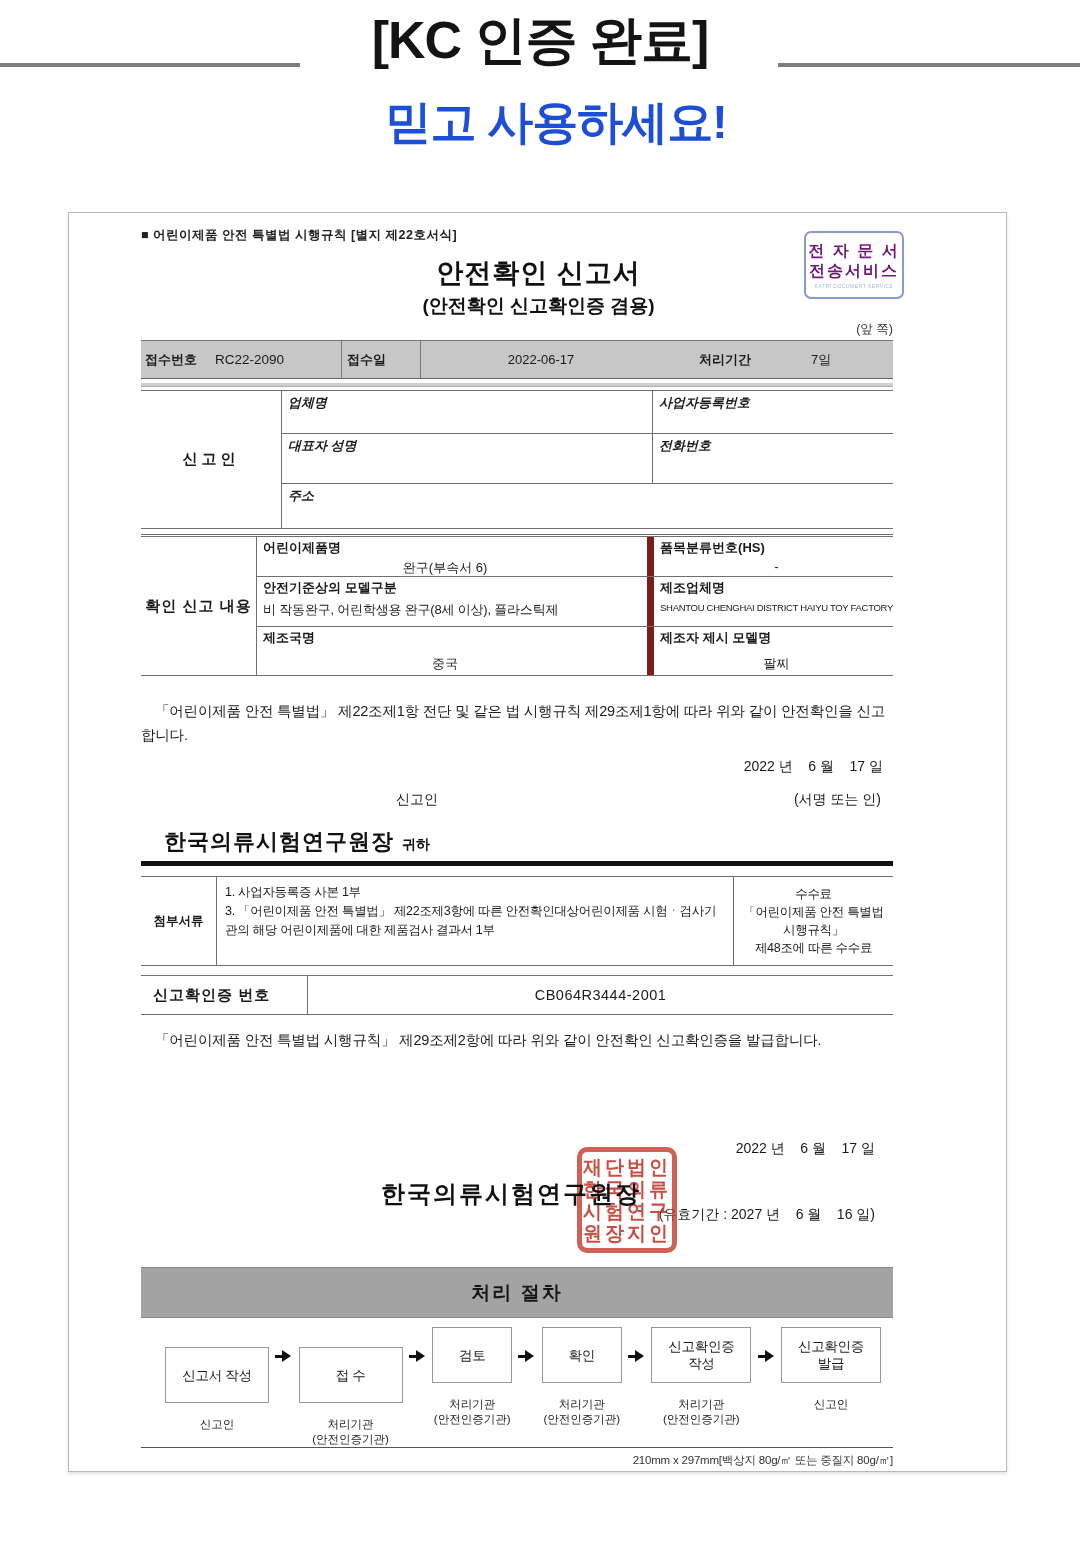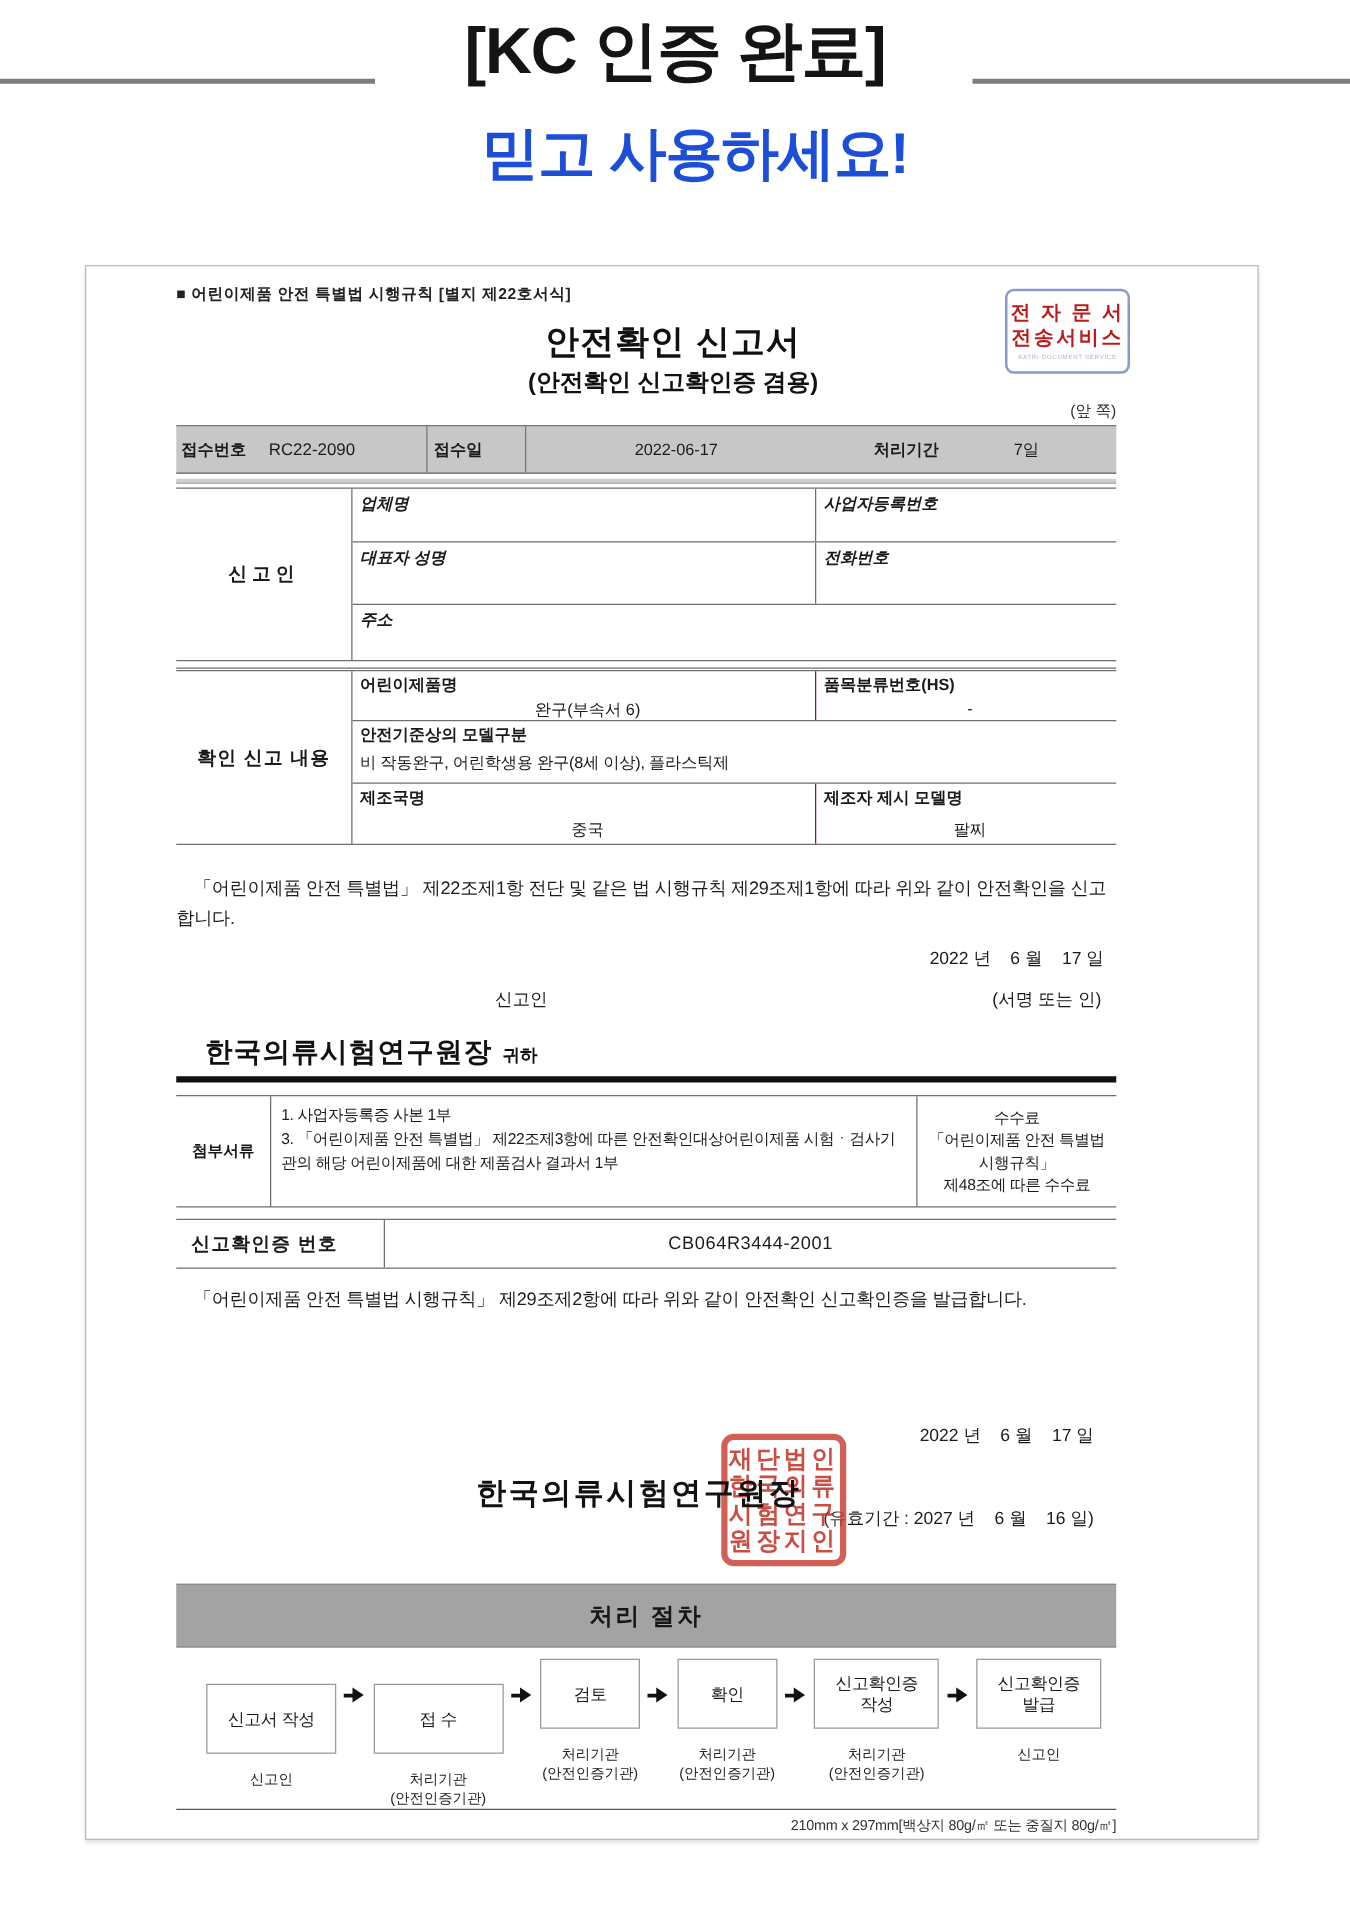--- a/index.html
+++ b/index.html
@@ -14,21 +14,21 @@
   .banner-sub { position:absolute; top:92px; left:16px; width:1080px; text-align:center; font-size:46px; font-weight:600; letter-spacing:-1px; color:#1d4ed8; }
 
   
   .page { position:absolute; left:68px; top:212px; width:939px; height:1260px; background:#fff; border:1px solid #b9b9b9; box-shadow:0 2px 3px rgba(0,0,0,.12); }
   .abs { position:absolute; }
   .content-x { left:72px; width:752px; }
 
   .form-note { top:14px; font-size:12.5px; font-weight:600; color:#222; letter-spacing:.5px; }
 
   .estamp { left:735px; top:18px; width:100px; height:68px; border:2px solid #8b9ace; border-radius:7px; display:flex; flex-direction:column; align-items:center; justify-content:center; gap:1px; background:rgba(255,255,255,.6); }
-  .estamp .l1, .estamp .l2 { color:#b91c1c; font-size:16px; font-weight:bold; letter-spacing:2px; line-height:19px; }
+  .estamp .l1, .estamp .l2 { color:#701a75; font-size:16px; font-weight:bold; letter-spacing:2px; line-height:19px; }
   .estamp .l3 { color:#aab4d8; font-size:5px; letter-spacing:.5px; margin-top:2px; }
 
   .doc-title { top:42px; left:0; width:939px; text-align:center; font-size:27px; font-weight:bold; letter-spacing:1px; color:#111; }
   .doc-subtitle { top:80px; left:0; width:939px; text-align:center; font-size:19px; font-weight:bold; color:#111; }
   .front-label { top:108px; text-align:right; font-size:12.5px; color:#333; }
 
   
   .recept { top:127px; height:39px; background:#c7c7c7; border-top:1px solid #777; border-bottom:1px solid #666; display:flex; align-items:center; font-size:13px; }
   .recept .lbl { font-weight:600; }
   .recept .cell1 { width:200px; padding-left:4px; display:flex; align-items:center; }
@@ -51,21 +51,21 @@
   .app-row .c-right { flex:1; border-left:1px solid #6f6f6f; padding:3px 0 0 6px; font-weight:600; }
   .app-row.r1 { height:44px; } .app-row.r2 { height:50px; } .app-row.r3 { height:45px; }
   .app-row .c-full { flex:1; padding:3px 0 0 6px; font-weight:600; }
 
   
   .rep-table { top:321px; height:142px; border-top:3px double #6f6f6f; border-bottom:1px solid #6f6f6f; display:flex; font-size:13px; }
   .rep-rows { flex:1; border-left:1px solid #6f6f6f; display:flex; flex-direction:column; }
   .rep-row { display:flex; border-bottom:1px solid #6f6f6f; }
   .rep-row:last-child { border-bottom:none; }
   .rep-row .c-left { width:370px; padding:2px 0 0 6px; display:flex; flex-direction:column; }
-  .rep-row .c-right { flex:1; border-left:1px solid #7f1d1d; padding:2px 0 0 6px; display:flex; flex-direction:column; }
+  .rep-row .c-right { flex:1; border-left:7px solid #7f1d1d; padding:2px 0 0 6px; display:flex; flex-direction:column;margin-left:20px; }
   .rep-row.r1 { height:40px; } .rep-row.r2 { height:50px; } .rep-row.r3 { height:48px; }
   .fld-lbl { font-weight:600; }
   .fld-val-center { text-align:center; margin-top:2px; }
   .fld-val-left { margin-top:4px; letter-spacing:-.2px; }
   .fld-val-tiny { margin-top:5px; font-size:9.5px; letter-spacing:-.3px; white-space:nowrap; }
 
   .para { font-size:14.5px; line-height:24px; letter-spacing:-.2px; text-indent:14px; color:#1c1c1c; }
   .decl-para { top:486px; }
   .decl-date { top:545px; text-align:right; font-size:14px; white-space:pre; padding-right:10px; }
   .decl-sign { top:578px; display:flex; justify-content:space-between; font-size:14px; }
@@ -177,20 +177,24 @@
           <div class="c-right">
             <span class="fld-lbl">품목분류번호(HS)</span>
             <span class="fld-val-center">-</span>
           </div>
         </div>
         <div class="rep-row r2">
           <div class="c-left">
             <span class="fld-lbl">안전기준상의 모델구분</span>
             <span class="fld-val-left">비 작동완구, 어린학생용 완구(8세 이상), 플라스틱제</span>
           </div>
+          <div class="c-right">
+            <span class="fld-lbl">제조업체명</span>
+            <span class="fld-val-tiny">SHANTOU CHENGHAI DISTRICT HAIYU TOY FACTORY</span>
+          </div>
         </div>
         <div class="rep-row r3">
           <div class="c-left">
             <span class="fld-lbl">제조국명</span>
             <span class="fld-val-center" style="margin-top:8px;">중국</span>
           </div>
           <div class="c-right">
             <span class="fld-lbl">제조자 제시 모델명</span>
             <span class="fld-val-center" style="margin-top:8px;">팔찌</span>
           </div>

